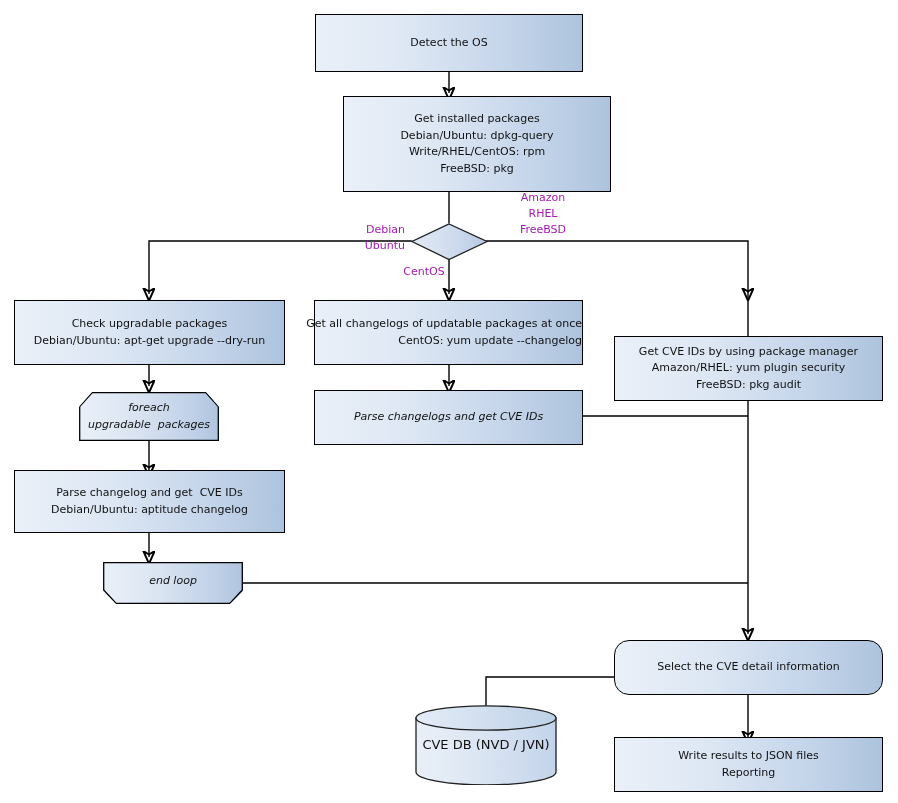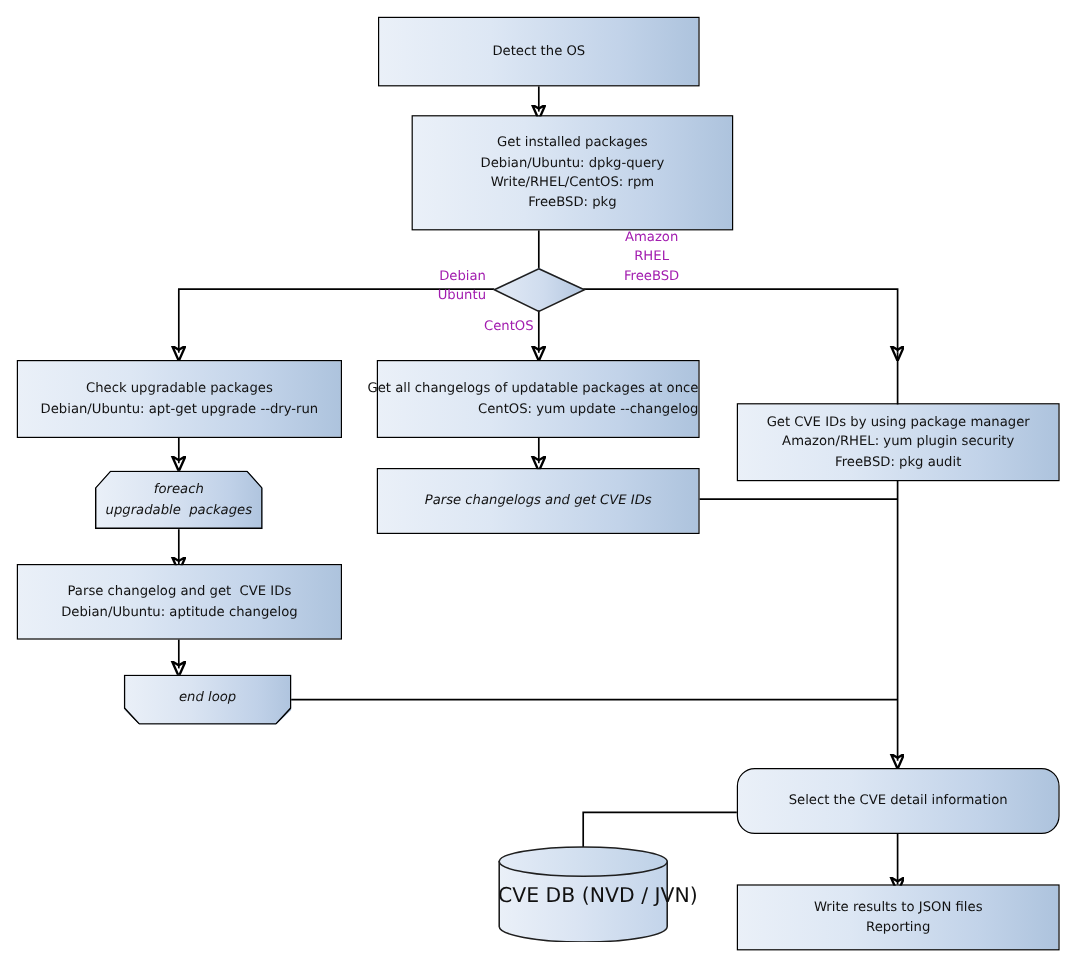--- a/index.html
+++ b/index.html
@@ -96,21 +96,21 @@
   }
   
   .db {
     position: absolute;
     z-index: 2;
   }
   .db .db-label {
     position: absolute;
     width: 100%;
     text-align: center;
-    font-size: 17px;
+    font-size: 13px;
     color: #111111;
     white-space: pre;
   }
   
   .edge-label {
     position: absolute;
     z-index: 3;
     font-size: 11px;
     line-height: 16px;
     color: #a21caf;

